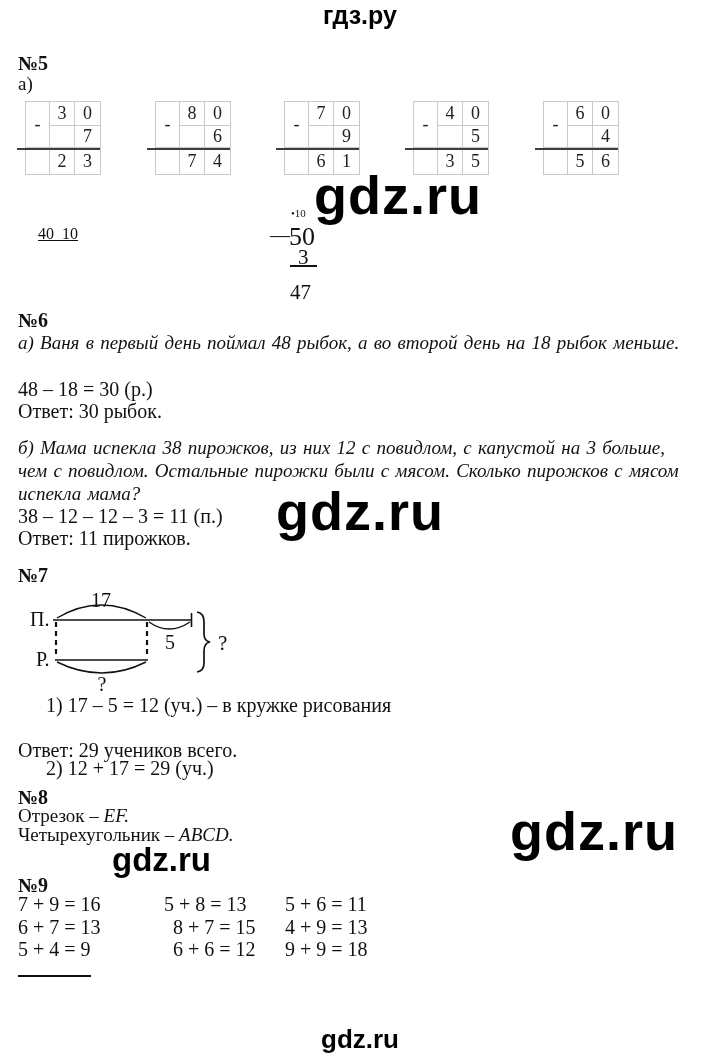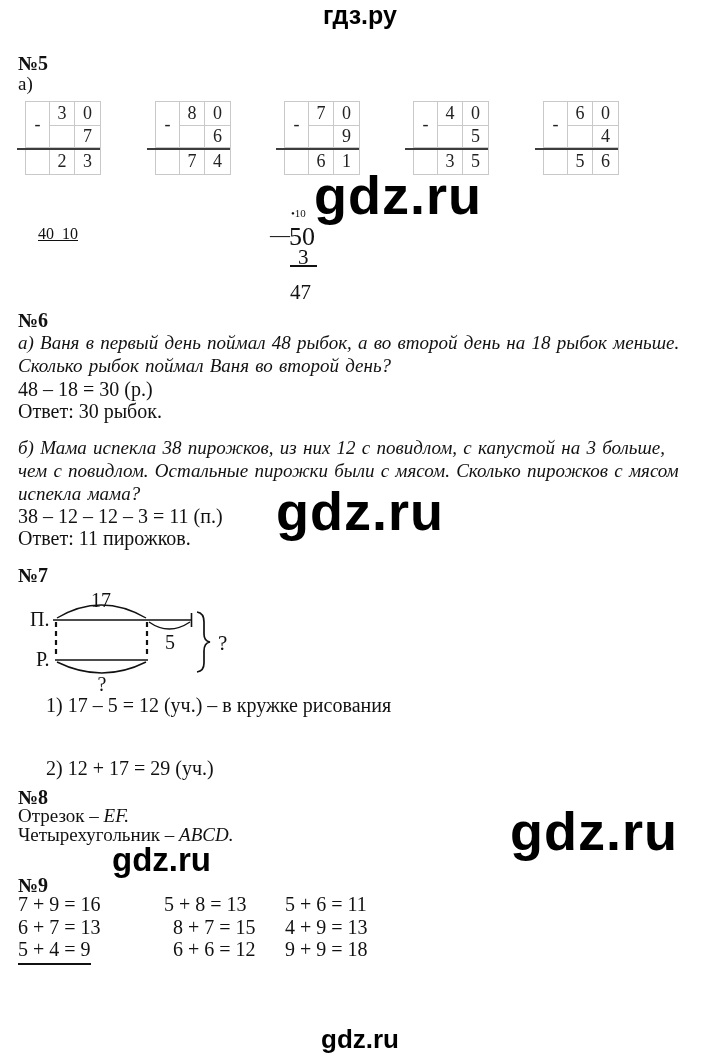--- a/index.html
+++ b/index.html
@@ -33,21 +33,21 @@
             grid-template-columns:24px 25px 25px; grid-template-rows:24px 22px 26px;
             border:1px solid #c9c9c9; background:#fff; }
   .subtab .c { display:flex; align-items:center; justify-content:center;
                font-size:18px; color:#222; }
   .br { border-right:1px solid #c9c9c9; }
   .bb { border-bottom:1px solid #c9c9c9; }
   .minuscell { grid-area:1/1/3/2; }
   .r3c1 { grid-area:3/1/4/2; }
   .bar { position:absolute; left:-9px; top:46px; width:calc(100% + 9px); height:2px; background:#3d3d3d; }
 
-  .underline-eq { border-bottom:2px solid #111; padding-bottom:2px; }
+  .underline-eq { border-bottom:2px solid #111; padding-bottom:14px; }
   .usub { background:#111; height:2px; }
 
   svg text { font-family:"Liberation Serif","DejaVu Serif",serif; fill:#111; }
 </style>
 </head>
 <body>
 
 <div class="page">
 
   <div class="abs site-head">гдз.ру</div>
@@ -125,21 +125,20 @@
 
   <div class="abs" style="left:291px; top:207px; font-size:11px;">•10</div>
   <div class="abs t" style="left:270px; top:224px;">—</div>
   <div class="abs" style="left:289px; top:222px; font-size:26px;">50</div>
   <div class="abs" style="left:298px; top:245px; font-size:21px;">3</div>
   <div class="abs usub" style="left:290px; top:265px; width:27px;"></div>
   <div class="abs" style="left:290px; top:266px; font-size:21px;margin-top:14px;">47</div>
 
   <div class="abs plabel" style="left:18px; top:309px;">№6</div>
   <div class="abs ti" style="left:18px; top:332px;">а) Ваня в первый день поймал 48 рыбок, а во второй день на 18 рыбок меньше.</div>
-  <div class="abs ti" style="left:18px; top:355px;">Сколько рыбок поймал Ваня во второй день?</div>
   <div class="abs t" style="left:18px; top:378px;">48 – 18 = 30 (р.)</div>
   <div class="abs t" style="left:18px; top:400px;">Ответ: 30 рыбок.</div>
 
   <div class="abs ti" style="left:18px; top:437px;">б) Мама испекла 38 пирожков, из них 12 с повидлом, с капустой на 3 больше,</div>
   <div class="abs ti" style="left:18px; top:460px;">чем с повидлом. Остальные пирожки были с мясом. Сколько пирожков с мясом</div>
   <div class="abs ti" style="left:18px; top:483px;">испекла мама?</div>
   <div class="abs t" style="left:18px; top:505px;">38 – 12 – 12 – 3 = 11 (п.)</div>
   <div class="abs t" style="left:18px; top:527px;">Ответ: 11 пирожков.</div>
 
   <div class="abs plabel" style="left:18px; top:564px;">№7</div>
@@ -162,20 +161,21 @@
     <line x1="55" y1="660" x2="148" y2="660" stroke="#111" stroke-width="1.6"></line>
     <path d="M 57 662 Q 102 684 146 662" fill="none" stroke="#111" stroke-width="1.4"></path>
     <text x="102" y="691" font-size="20" text-anchor="middle">?</text>
 
     <path d="M 197 612 Q 204 613 204 622 L 204 634 Q 204 641 210 642 Q 204 643 204 651 L 204 663 Q 204 671 197 672" fill="none" stroke="#111" stroke-width="1.7"></path>
     <text x="218" y="650" font-size="21">?</text>
   </svg>
 
   <div class="abs t" style="left:46px; top:694px;">1) 17 – 5 = 12 (уч.) – в кружке рисования</div>
   <div class="abs t" style="left:46px; top:717px;margin-top:40px;">2) 12 + 17 = 29 (уч.)</div>
+  <div class="abs t" style="left:18px; top:739px;">Ответ: 29 учеников всего.</div>
 
   <div class="abs plabel" style="left:18px; top:786px;">№8</div>
   <div class="abs t19" style="left:18px; top:805px;"><span>Отрезок – </span><span class="it">EF.</span></div>
   <div class="abs t19" style="left:18px; top:824px;"><span>Четырехугольник – </span><span class="it">ABCD.</span></div>
 
   <div class="abs plabel" style="left:18px; top:874px;">№9</div>
 
   <div class="abs t" style="left:18px;  top:893px;">7 + 9 = 16</div>
   <div class="abs t" style="left:164px; top:893px;">5 + 8 = 13</div>
   <div class="abs t" style="left:285px; top:893px;text-align:center;">5 + 6 = 11</div>

